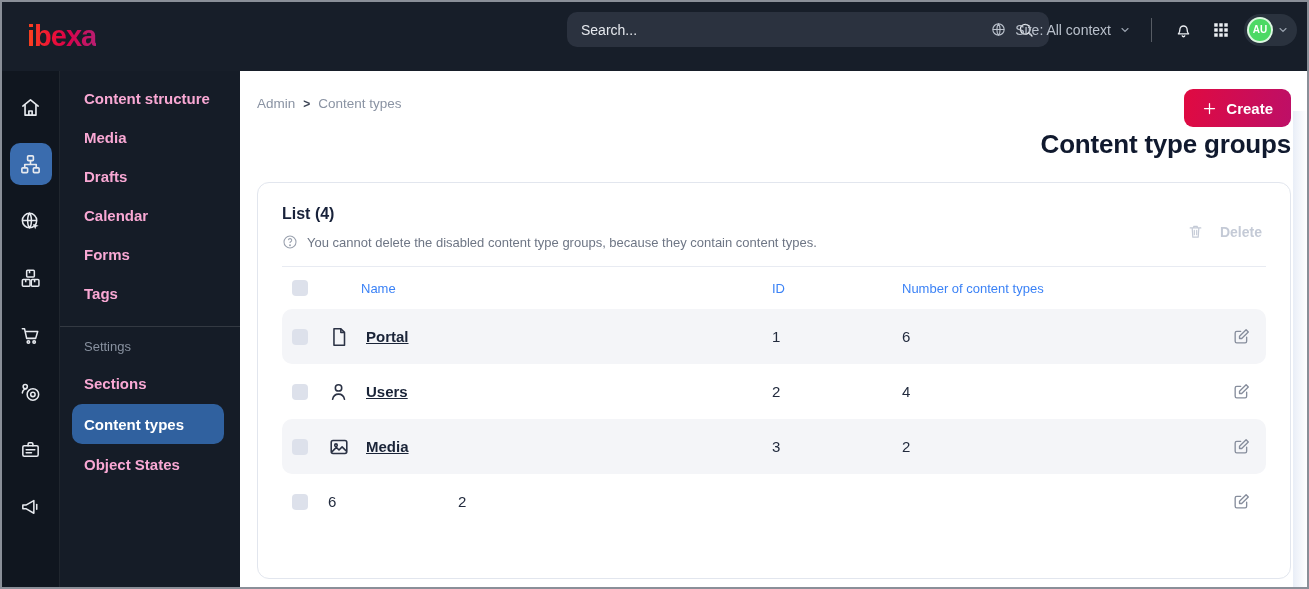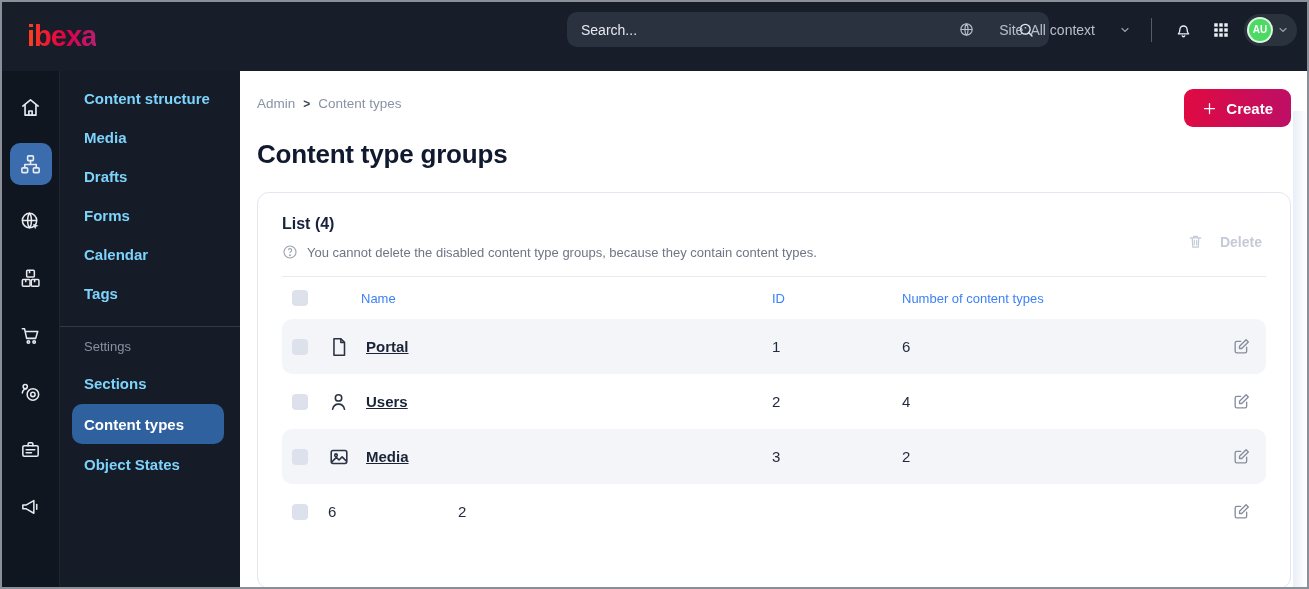--- a/index.html
+++ b/index.html
@@ -13,21 +13,21 @@
   .logo { font-size:29px; font-weight:bold; letter-spacing:-1px;
     background:linear-gradient(92deg,#ff471d 0%, #ee1236 35%, #d8034b 60%, #b81f72 100%);
     -webkit-background-clip:text; background-clip:text; color:transparent; }
   .search-field { position:absolute; left:565px; top:10px; width:482px; height:35px;
     background:#2b323f; border-radius:10px; display:flex; align-items:center; padding:0 14px; }
   .search-field input { flex:1; background:transparent; border:none; outline:none;
     color:#eef0f4; font-size:14px; font-family:inherit; }
   .search-field input::placeholder { color:#e6e9ee; opacity:1; }
   .sicon { width:18px; height:18px; color:#e6e9ee; flex:0 0 auto; }
   .topbar-right { position:absolute; right:10px; top:0; height:55px; display:flex; align-items:center; }
-  .site-selector { display:flex; align-items:center; gap:24px; color:#b9c0cb; font-size:14px; cursor:pointer; }
+  .site-selector { display:flex; align-items:center; gap:8px; color:#b9c0cb; font-size:14px; cursor:pointer; }
   .tb-divider { width:1px; height:24px; background:rgba(255,255,255,.28); margin:0 16px 0 20px; }
   .tb-icon-btn { width:30px; height:30px; display:flex; align-items:center; justify-content:center; color:#eceff3; margin-right:8px; cursor:pointer; }
   .avatar-pill { display:flex; align-items:center; gap:4px; background:#2a323e; border-radius:16px; padding:3px 8px 3px 3px; cursor:pointer; }
   .avatar { width:26px; height:26px; border-radius:50%; background:#4cd964; border:2px solid rgba(255,255,255,.8);
     color:#fff; font-size:10px; font-weight:bold; display:flex; align-items:center; justify-content:center; }
   .chev { width:12px; height:12px; color:#9aa3af; }
 
   
   .app { display:flex; height:532px; }
 
@@ -35,38 +35,38 @@
   .rail { width:58px; background:#10161f; display:flex; flex-direction:column; align-items:center;
     padding-top:15px; gap:15px; border-right:1px solid rgba(255,255,255,.07); }
   .rail-btn { width:42px; height:42px; display:flex; align-items:center; justify-content:center;
     color:#e7eaef; border-radius:10px; cursor:pointer; }
   .rail-btn.active { background:#3a6cae; }
   .rail-btn svg { width:23px; height:23px; }
 
   
   .menu { width:180px; background:#151c27; padding-top:8px; }
   .menu-item { height:39px; display:flex; align-items:center; padding-left:24px;
-    color:#7dd3fc; font-size:15px; font-weight:600; cursor:pointer; }
+    color:#f9a8d4; font-size:15px; font-weight:600; cursor:pointer; }
   .menu-item.selected { background:#30619f; border-radius:10px; margin:1px 16px 1px 12px; padding-left:12px; height:40px; color:#fff; }
   .menu-sep { border-top:1px solid rgba(255,255,255,.13); margin:13px 0 12px; }
   .menu-label { padding-left:24px; color:#88919f; font-size:13px; margin-bottom:10px; }
 
   
   .main { flex:1; background:#fff; padding:0 16px 0 17px; position:relative; }
   .main::after { content:""; position:absolute; right:0; top:40px; bottom:0; width:14px;
     background:linear-gradient(to right,#e9eef7,#ffffff); pointer-events:none; }
   .main-top { display:flex; justify-content:space-between; align-items:flex-start; padding-top:18px; }
   .breadcrumb { display:flex; align-items:center; gap:8px; font-size:13.5px; color:#8a93a3; margin-top:7px; }
   .crumb { cursor:pointer; }
   .crumb-sep { color:#3c4454; font-weight:bold; font-size:12px; }
   .create-btn { display:flex; align-items:center; gap:9px; height:38px; padding:0 18px;
     background:linear-gradient(100deg,#e00a41 0%,#bd0f67 100%); border:none; border-radius:9px;
     color:#fff; font-size:15px; font-weight:600; font-family:inherit; cursor:pointer; }
   .create-btn svg { width:15px; height:15px; }
-  .page-title { font-size:26px; font-weight:800; color:#10192e; margin-top:12px; letter-spacing:-.2px; }
+  .page-title { font-size:26px; font-weight:800; color:#10192e; margin-top:2px; letter-spacing:-.2px;text-align:right; }
 
   
   .card { margin-top:22px; border:1px solid #e2e6ee; border-radius:12px; padding:22px 24px 0; height:397px; background:#fff; }
   .card-head { display:flex; justify-content:space-between; align-items:flex-start; }
   .list-title { font-size:16px; font-weight:700; color:#18223a; }
   .info-line { display:flex; align-items:center; gap:9px; margin-top:11px; color:#6e7685; font-size:13px; }
   .info-line svg { width:16px; height:16px; color:#9aa1ae; flex:0 0 auto; }
   .delete-btn { display:flex; align-items:center; gap:16px; color:#c4cad6; font-size:14px; font-weight:600;
     background:none; border:none; font-family:inherit; margin-top:18px; margin-right:4px; cursor:default; }
   .delete-btn svg { width:17px; height:17px; }
@@ -209,22 +209,22 @@
             <path d="M4 10.5v3.8h3.2l8.3 4.7V5.8L7.2 10.5H4z"></path>
             <path d="M18.5 10v4.8"></path>
           </svg>
       </div>
     </nav>
 
     <nav class="menu">
       <div class="menu-item">Content structure</div>
       <div class="menu-item">Media</div>
       <div class="menu-item">Drafts</div>
+      <div class="menu-item">Calendar</div>
       <div class="menu-item">Forms</div>
-      <div class="menu-item">Calendar</div>
       <div class="menu-item">Tags</div>
       <div class="menu-sep"></div>
       <div class="menu-label">Settings</div>
       <div class="menu-item">Sections</div>
       <div class="menu-item selected">Content types</div>
       <div class="menu-item">Object States</div>
     </nav>
 
     <main class="main">
       <div class="main-top">

